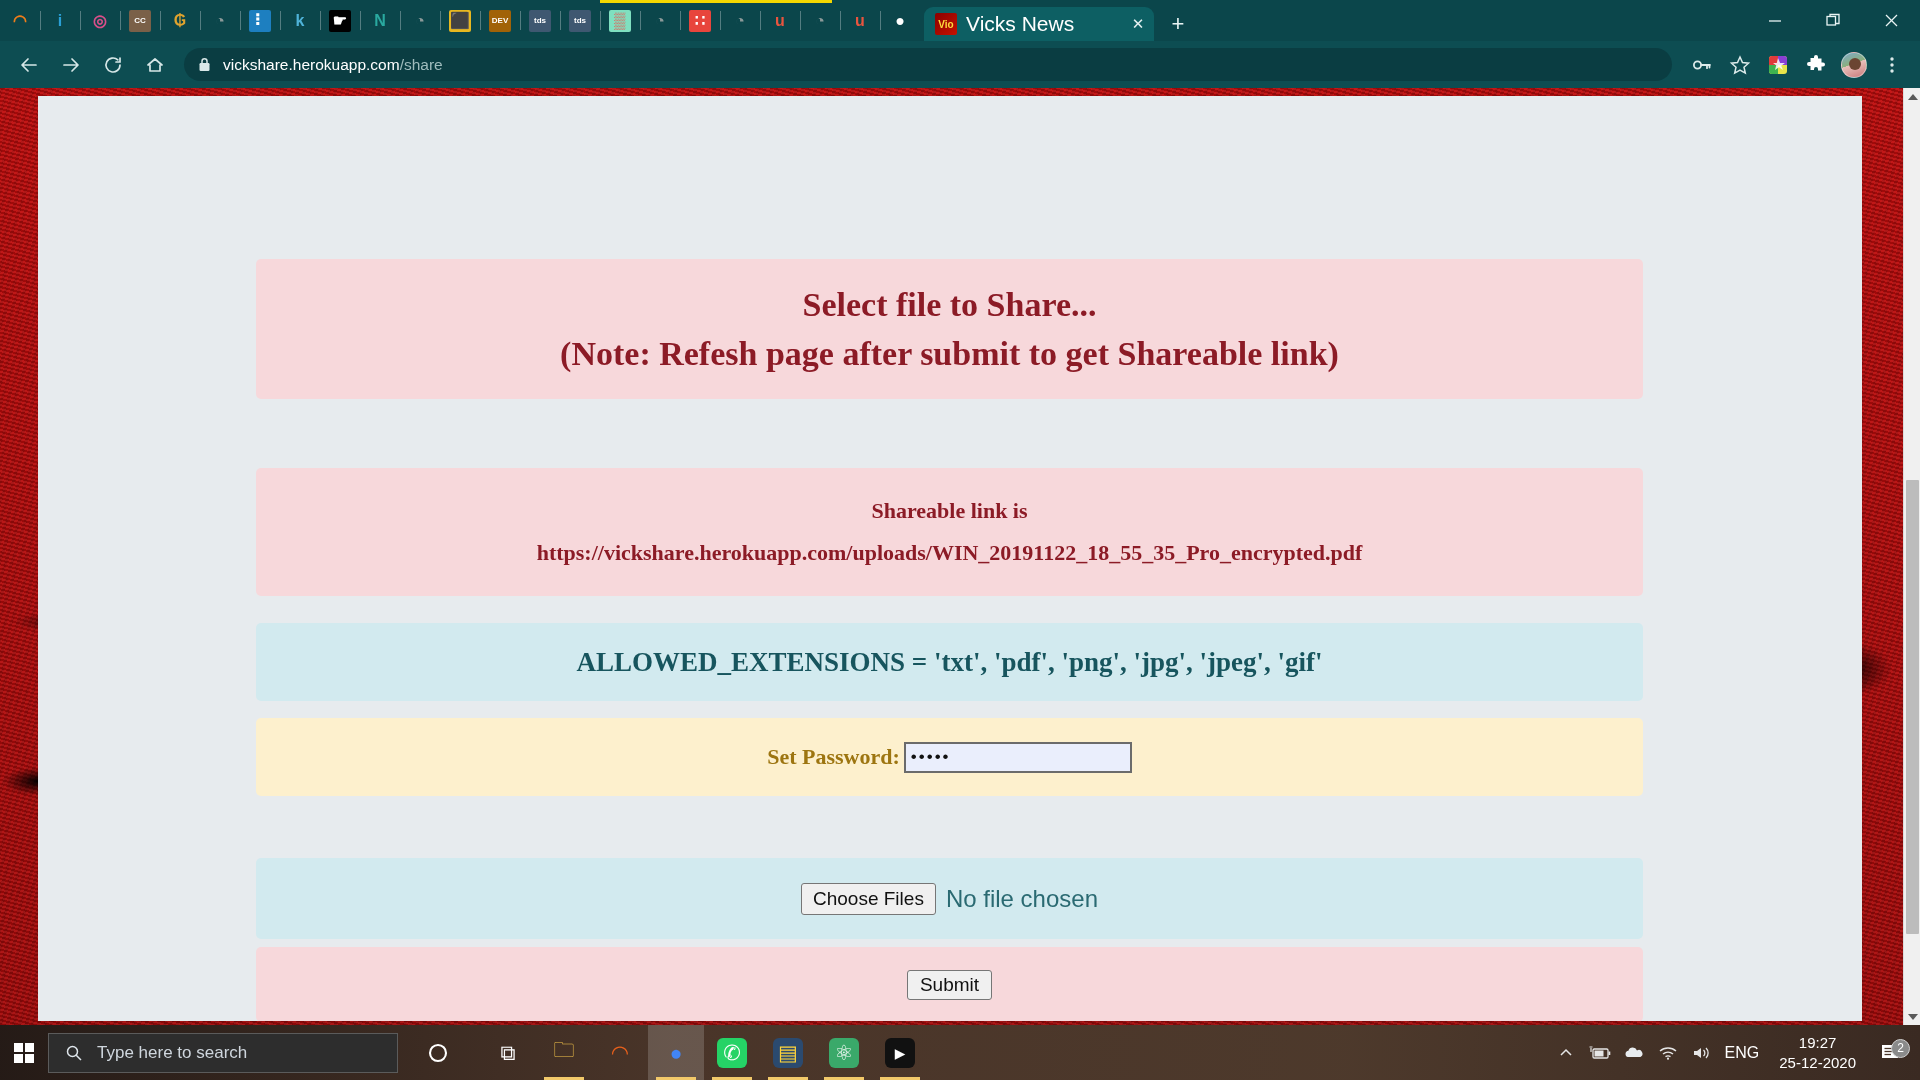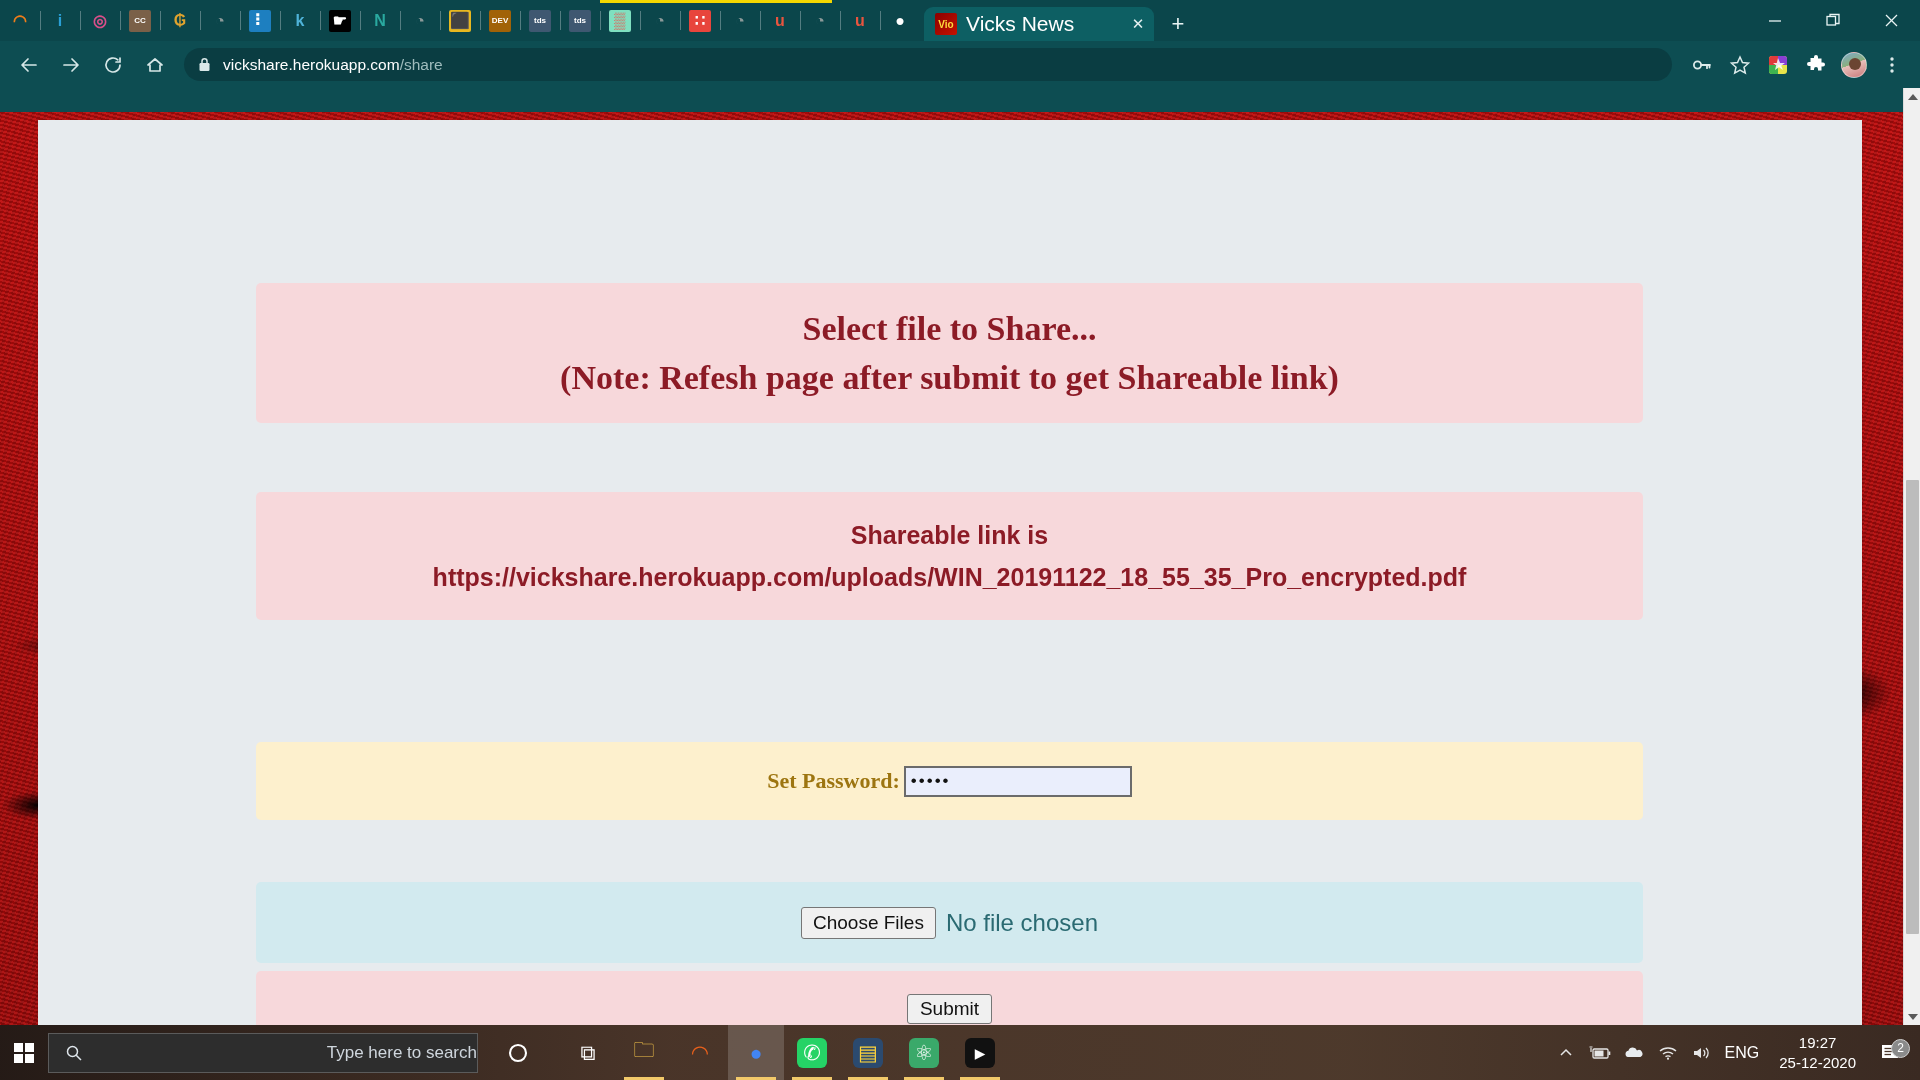--- a/index.html
+++ b/index.html
@@ -108,21 +108,20 @@
   .avatar::after{
     content:""; position:absolute; left:7px; top:5px; width:12px;height:12px;
     border-radius:50%; background:#6b4532;
   }
 
   
   #viewport {
     position:absolute; left:0; top:88px; width:1920px; height:937px;
     background-color:#5eead4;
     overflow:hidden;
-    margin-top:24px;
   }
   
   #viewport::before{
     content:""; position:absolute; inset:0;
     background-color:#c00d0d;
     background-image:
       radial-gradient(ellipse 60px 14px at 12% 9%, #0a0000 0%, rgba(10,0,0,0) 70%),
       radial-gradient(ellipse 90px 10px at 78% 18%, #0a0000 0%, rgba(10,0,0,0) 70%),
       radial-gradient(ellipse 40px 30px at 30% 47%, #140000 0%, rgba(20,0,0,0) 72%),
       radial-gradient(ellipse 120px 18px at 5% 57%, #0a0000 0%, rgba(10,0,0,0) 70%),
@@ -154,23 +153,23 @@
 
   .hdr-line {
     font-family:"Liberation Serif", serif;
     font-weight:bold;
     color:#8c1b26;
     font-size:34px;
     line-height:49px;
     white-space:nowrap;
   }
   .link-line {
-    font-family:Liberation Sans, sans-serif;
+    font-family:Liberation Serif, serif;
     font-weight:bold; color:#8c1b26;
-    font-size:25px; line-height:42px; white-space:nowrap;
+    font-size:22px; line-height:42px; white-space:nowrap;
   }
   .ext-line {
     font-family:"Liberation Serif", serif;
     font-weight:bold; color:#17555e;
     font-size:27px; white-space:nowrap;
   }
   .bullet {
     position:absolute; left:234px; top:424px;
     width:8px;height:8px;border-radius:50%;background:#2b2b2b;
   }
@@ -236,26 +235,25 @@
     content:""; position:absolute; inset:0;
     background:linear-gradient(90deg,#241a16 0%, #4a3529 35%, #4e3a2c 70%, #3a2a22 100%);
     opacity:.96;
   }
   #start-btn {
     position:relative; width:48px;height:55px;
     display:flex;align-items:center;justify-content:center;
   }
   #search-box {
     position:relative;
-    width:430px; height:40px;
+    width:350px; height:40px;
     background:#2d2d2d;
     border:1px solid #5b5b5b;
     display:flex;align-items:center;
     padding-left:16px;
-    justify-content:space-between;
   }
   #search-box .ph {
     color:#cfd6dd; font-size:17px; margin-left:14px;
   }
   #tb-apps { position:relative; display:flex; align-items:center; height:55px; margin-left:14px; }
   .tb-app {
     width:56px; height:55px;
     display:flex; align-items:center; justify-content:center;
     position:relative;
   }
@@ -466,20 +464,23 @@
       <div class="hdr-line">(Note: Refesh page after submit to get Shareable link)</div>
     </div>
 
     <div class="bullet"></div>
 
     <div class="panel p-pink" style="left:218px; top:372px; width:1387px; height:128px;">
       <div class="link-line">Shareable link is</div>
       <div class="link-line">https://vickshare.herokuapp.com/uploads/WIN_20191122_18_55_35_Pro_encrypted.pdf</div>
     </div>
 
+    <div class="panel p-blue" style="left:218px; top:527px; width:1387px; height:78px;">
+      <div class="ext-line">ALLOWED_EXTENSIONS = 'txt', 'pdf', 'png', 'jpg', 'jpeg', 'gif'</div>
+    </div>
 
     <div class="panel p-cream" style="left:218px; top:622px; width:1387px; height:78px;">
       <div class="pw-row">
         <span class="pw-label">Set Password:</span>
         <input id="pw-input" type="password" value="pass1" placeholder="" style="">
       </div>
     </div>
 
     <div class="panel p-blue" style="left:218px; top:762px; width:1387px; height:81px;">
       <div class="file-row">

